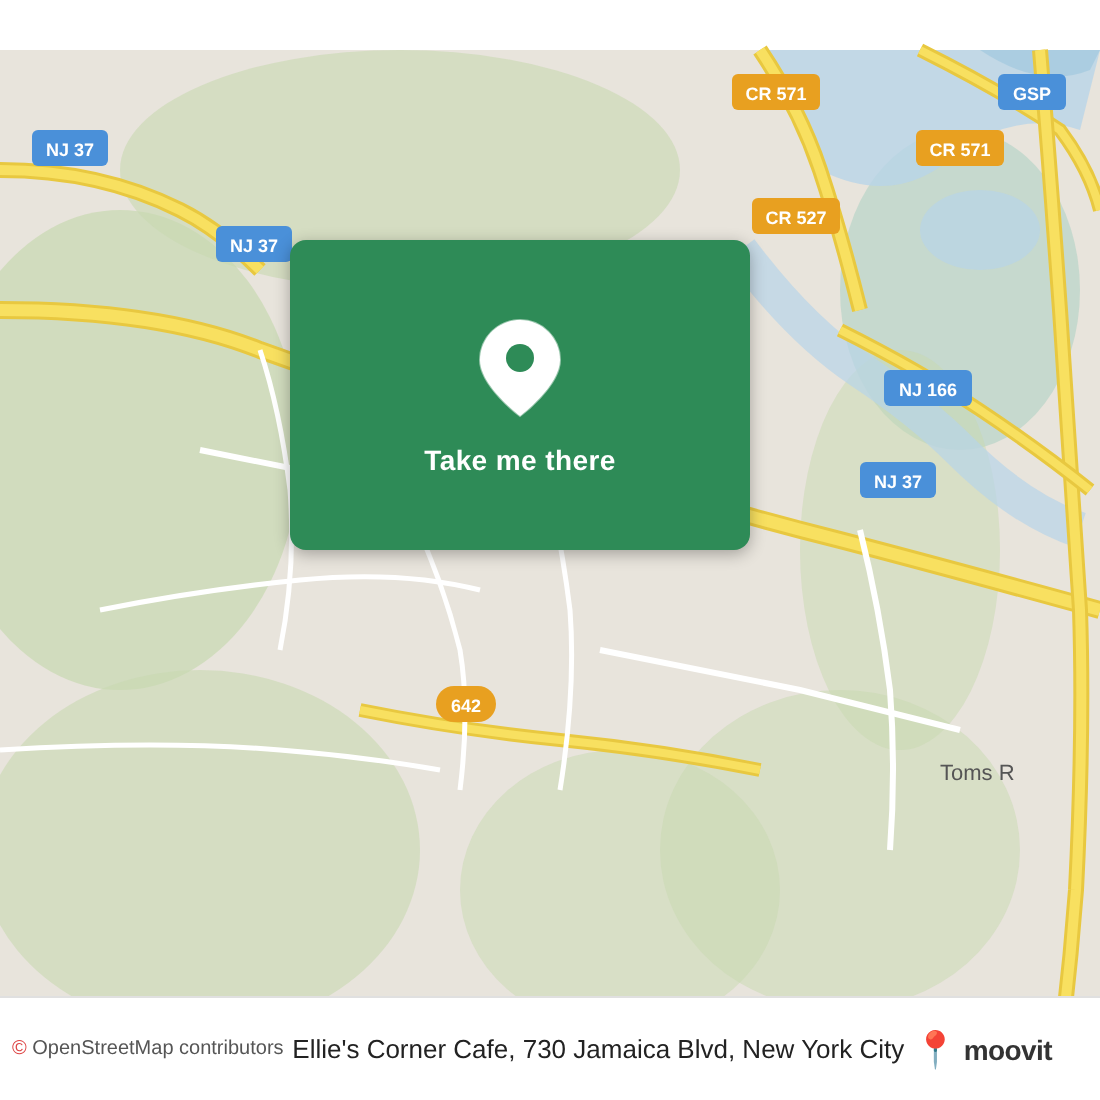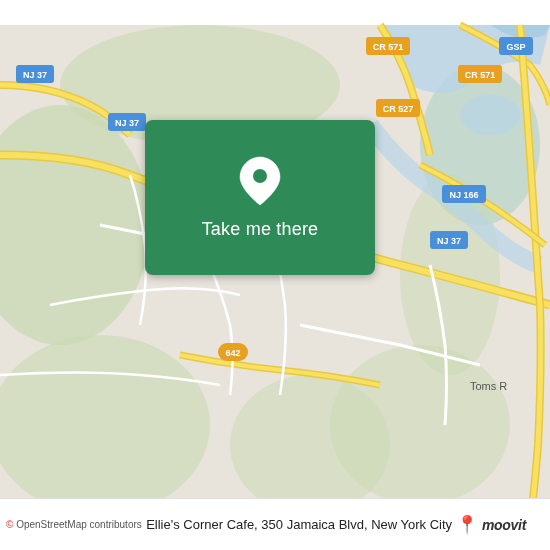--- a/index.html
+++ b/index.html
@@ -46,22 +46,22 @@
     }
 
     #location-pin-icon {
       width: 44px;
       height: 52px;
       position: relative;
     }
 
     #take-me-there-label {
       color: #ffffff;
-      font-size: 18px;
-      font-weight: 400;
+      font-size: 14px;
+      font-weight: 700;
       letter-spacing: 0.2px;
     }
 
     
     #bottom-bar {
       position: absolute;
       bottom: 0;
       left: 0;
       width: 100%;
       height: 52px;
@@ -206,20 +206,20 @@
       <circle cx="22" cy="21" r="7" fill="#2e8b57"></circle>
     </svg>
     <span id="take-me-there-label">Take me there</span>
   </div>
 
   <div id="bottom-bar">
     <div id="osm-attribution">
       <span>©</span> OpenStreetMap contributors
     </div>
     <div id="venue-info">
-      <span id="venue-name">Ellie's Corner Cafe, 350 Jamaica Blvd, New York City</span>
+      <span id="venue-name">Ellie's Corner Cafe, 730 Jamaica Blvd, New York City</span>
     </div>
     <div id="moovit-logo-area">
       <span id="moovit-pin-icon" style="color:#e8402a; font-size:18px;">📍</span>
-      <span id="moovit-text" style="font-size:14px; font-weight:700; color:#333; letter-spacing:-0.3px;font-style:italic;">moovit</span>
+      <span id="moovit-text" style="font-size:14px; font-weight:700; color:#333; letter-spacing:-0.3px;">moovit</span>
     </div>
   </div>
 </div>
 
 </body></html>

